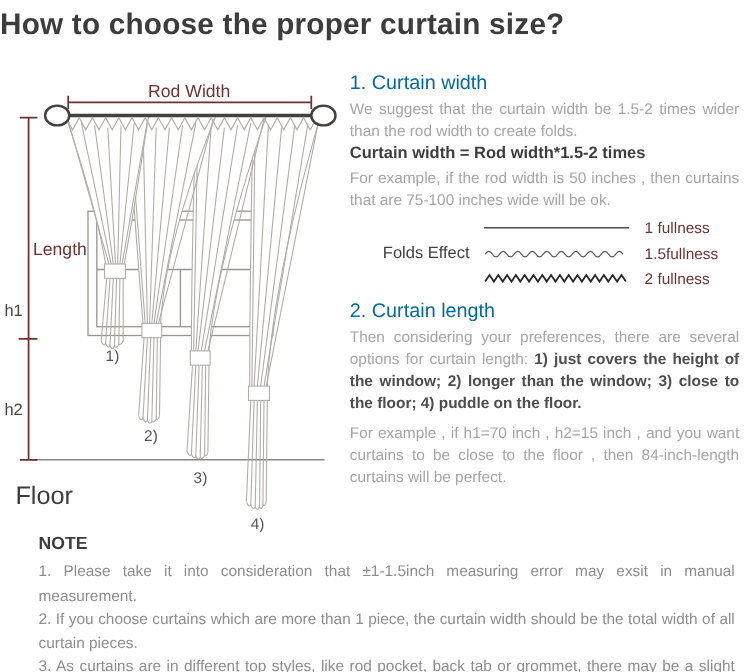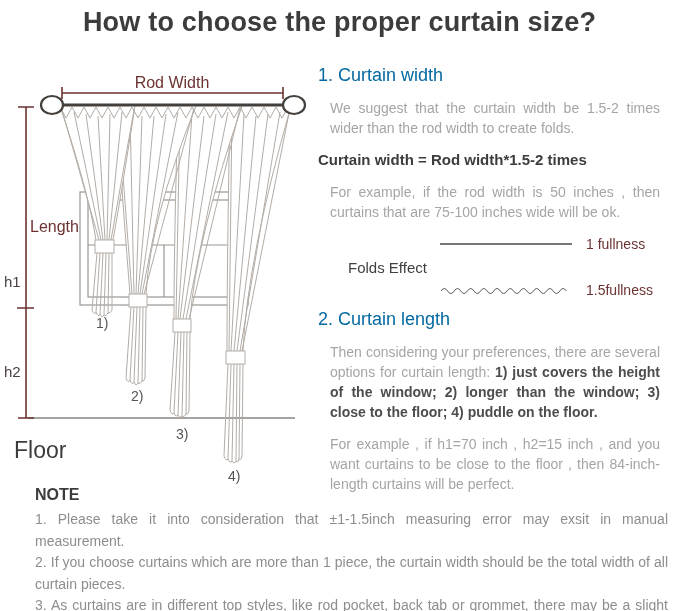--- a/index.html
+++ b/index.html
@@ -2,35 +2,35 @@
 <html><head>
 <meta charset="utf-8">
 <style>
   html,body { margin:0; padding:0; background:#ffffff; }
   .page {
     position:relative; width:679px; height:611px; background:#fff;
     font-family:"Liberation Sans", sans-serif; overflow:hidden;
   }
   .title {
     position:absolute; top:7px; left:0; width:100%;
-    text-align:center; font-size:27px; font-weight:bold; color:#3c3c3c;
+    text-align:left; font-size:27px; font-weight:bold; color:#3c3c3c;
     letter-spacing:0.2px;
   }
   
   .diagram { position:absolute; left:0; top:60px; }
   .diagram text { font-family:"Liberation Sans", sans-serif; }
   .measure-label { fill:#6b3230; font-size:16px; }
   .hx-label { fill:#4a4240; font-size:15px; }
   .floor-label { fill:#3c3c3c; font-size:23px; }
   .num-label { fill:#555; font-size:14px; }
   
   .right-col { position:absolute; left:318px; top:64px; width:354px; }
   .sec-heading { font-size:18px; font-weight:normal; color:#0369a1; margin:0 0 3px 0; line-height:22px; }
   .sec-heading.second { margin-top:7px; }
-  .body-p { font-size:14px; line-height:20px; color:#a5a5a5; text-align:justify; margin:12px; }
+  .body-p { font-size:14px; line-height:20px; color:#a5a5a5; text-align:justify; margin:0; }
   .formula { font-size:15px; line-height:20px; color:#3d3d3d; font-weight:bold; margin:1px 0; }
   .bold-inline { color:#4d4d4d; font-weight:bold; }
   .example-p { margin-top:7px; }
   .folds {
     position:relative; margin:6px 0 8px 0; padding-left:122px; height:66px;
     display:flex; flex-direction:column; justify-content:space-between;
   }
   .folds-label {
     position:absolute; left:30px; top:50%; transform:translateY(-50%);
     font-size:15px; color:#3f3f3f; white-space:nowrap;
@@ -137,20 +137,28 @@
         <span class="fold-name">1 fullness</span>
       </div>
       <div class="fold-row">
         <span class="fold-line-wrap">
           <svg width="132" height="14">
               <path d="M1,8 q3.3,-5 6.6,0 t6.6,0 t6.6,0 t6.6,0 t6.6,0 t6.6,0 t6.6,0 t6.6,0 t6.6,0 t6.6,0 t6.6,0 t6.6,0 t6.6,0 t6.6,0 t6.6,0 t6.6,0 t6.6,0 t6.6,0 t6.6,0" stroke="#5a5a5a" stroke-width="1" fill="none"></path>
             </svg>
         </span>
         <span class="fold-name">1.5fullness</span>
       </div>
+      <div class="fold-row">
+        <span class="fold-line-wrap">
+          <svg width="132" height="14">
+              <path d="M1,10 l4,-6 l4,6 l4,-6 l4,6 l4,-6 l4,6 l4,-6 l4,6 l4,-6 l4,6 l4,-6 l4,6 l4,-6 l4,6 l4,-6 l4,6 l4,-6 l4,6 l4,-6 l4,6 l4,-6 l4,6 l4,-6 l4,6 l4,-6 l4,6 l4,-6 l4,6 l4,-6 l4,6 l4,-6 l4,6" stroke="#262626" stroke-width="1.6" fill="none"></path>
+            </svg>
+        </span>
+        <span class="fold-name">2 fullness</span>
+      </div>
     </div>
 
     <h3 class="sec-heading second">2. Curtain length</h3>
     <p class="body-p"><span>Then considering your preferences, there are several options for curtain length: </span><span class="bold-inline">1) just covers the height of the window; 2) longer than the window; 3) close to the floor; 4) puddle on the floor.</span></p>
     <p class="body-p example-p">For example , if h1=70 inch , h2=15 inch , and you want curtains to be close to the floor , then 84-inch-length curtains will be perfect.</p>
 
   </div>
 
   <div class="note">
     <h4 class="note-h">NOTE</h4>

